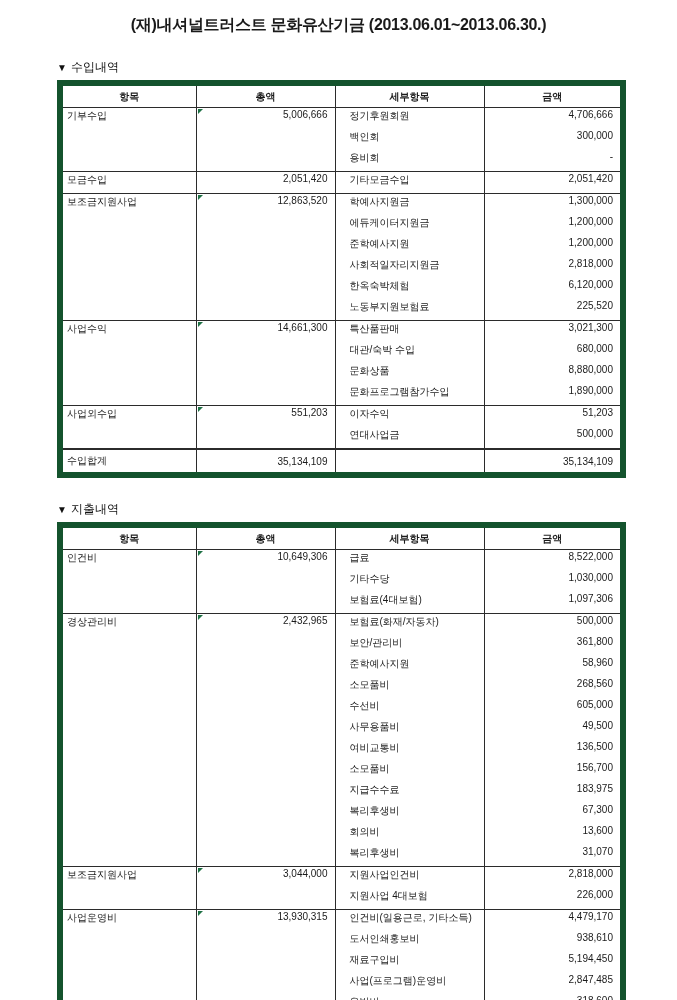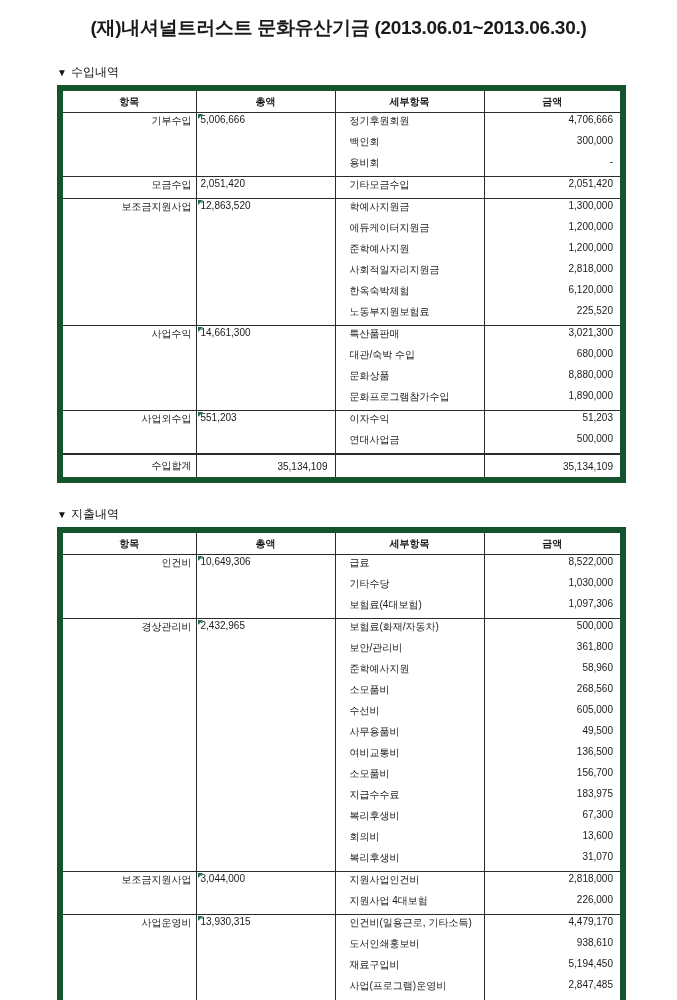--- a/index.html
+++ b/index.html
@@ -2,21 +2,21 @@
 <html><head>
 <meta charset="utf-8">
 <style>
   html,body{margin:0;padding:0;background:#fff;}
   body{
     width:677px;height:1000px;overflow:hidden;
     font-family:"Liberation Sans","DejaVu Sans",sans-serif;
     color:#1a1a1a;-webkit-font-smoothing:antialiased;
   }
   .title{
-    text-align:center;font-weight:bold;font-size:19px;
+    text-align:center;font-weight:bold;font-size:16px;
     padding-top:15px;letter-spacing:-0.3px;
   }
   .content{margin-left:57px;width:563px;}
   .section-label{
     font-size:12px;margin-top:23px;margin-bottom:4px;
     display:flex;align-items:center;gap:4px;color:#111;
   }
   .section-label .tri{font-size:10px;line-height:1;}
   table.report{
     border-collapse:collapse;table-layout:fixed;width:563px;
@@ -26,22 +26,22 @@
   col.c-total{width:139px;}
   col.c-detail{width:149px;}
   col.c-amount{width:139px;}
   th{
     font-weight:bold;text-align:center;height:19px;padding:1px 2px;
     border-bottom:1px solid #2b2b2b;
   }
   th + th, td.v{border-left:1px solid #2b2b2b;}
   td{height:19px;padding:1px 4px;vertical-align:top;}
   tr.group-start > td{border-top:1px solid #2b2b2b;}
-  td.item-cell{text-align:right;}
-  td.total-cell{position:relative;padding-right:7px;}
+  td.item-cell{text-align:left;}
+  td.total-cell{text-align:right;position:relative;padding-right:7px;}
   td.detail-label{text-align:left;padding-left:14px;}
   td.detail-amount{text-align:right;padding-right:7px;}
   .flag{
     position:absolute;top:1px;left:1px;width:0;height:0;
     border-top:5px solid #1e7145;border-right:5px solid transparent;
   }
   tr.total-row > td, tr.grand-row > td{
     border-top:2px solid #2b2b2b;font-weight:normal;height:20px;
     vertical-align:middle;
   }

